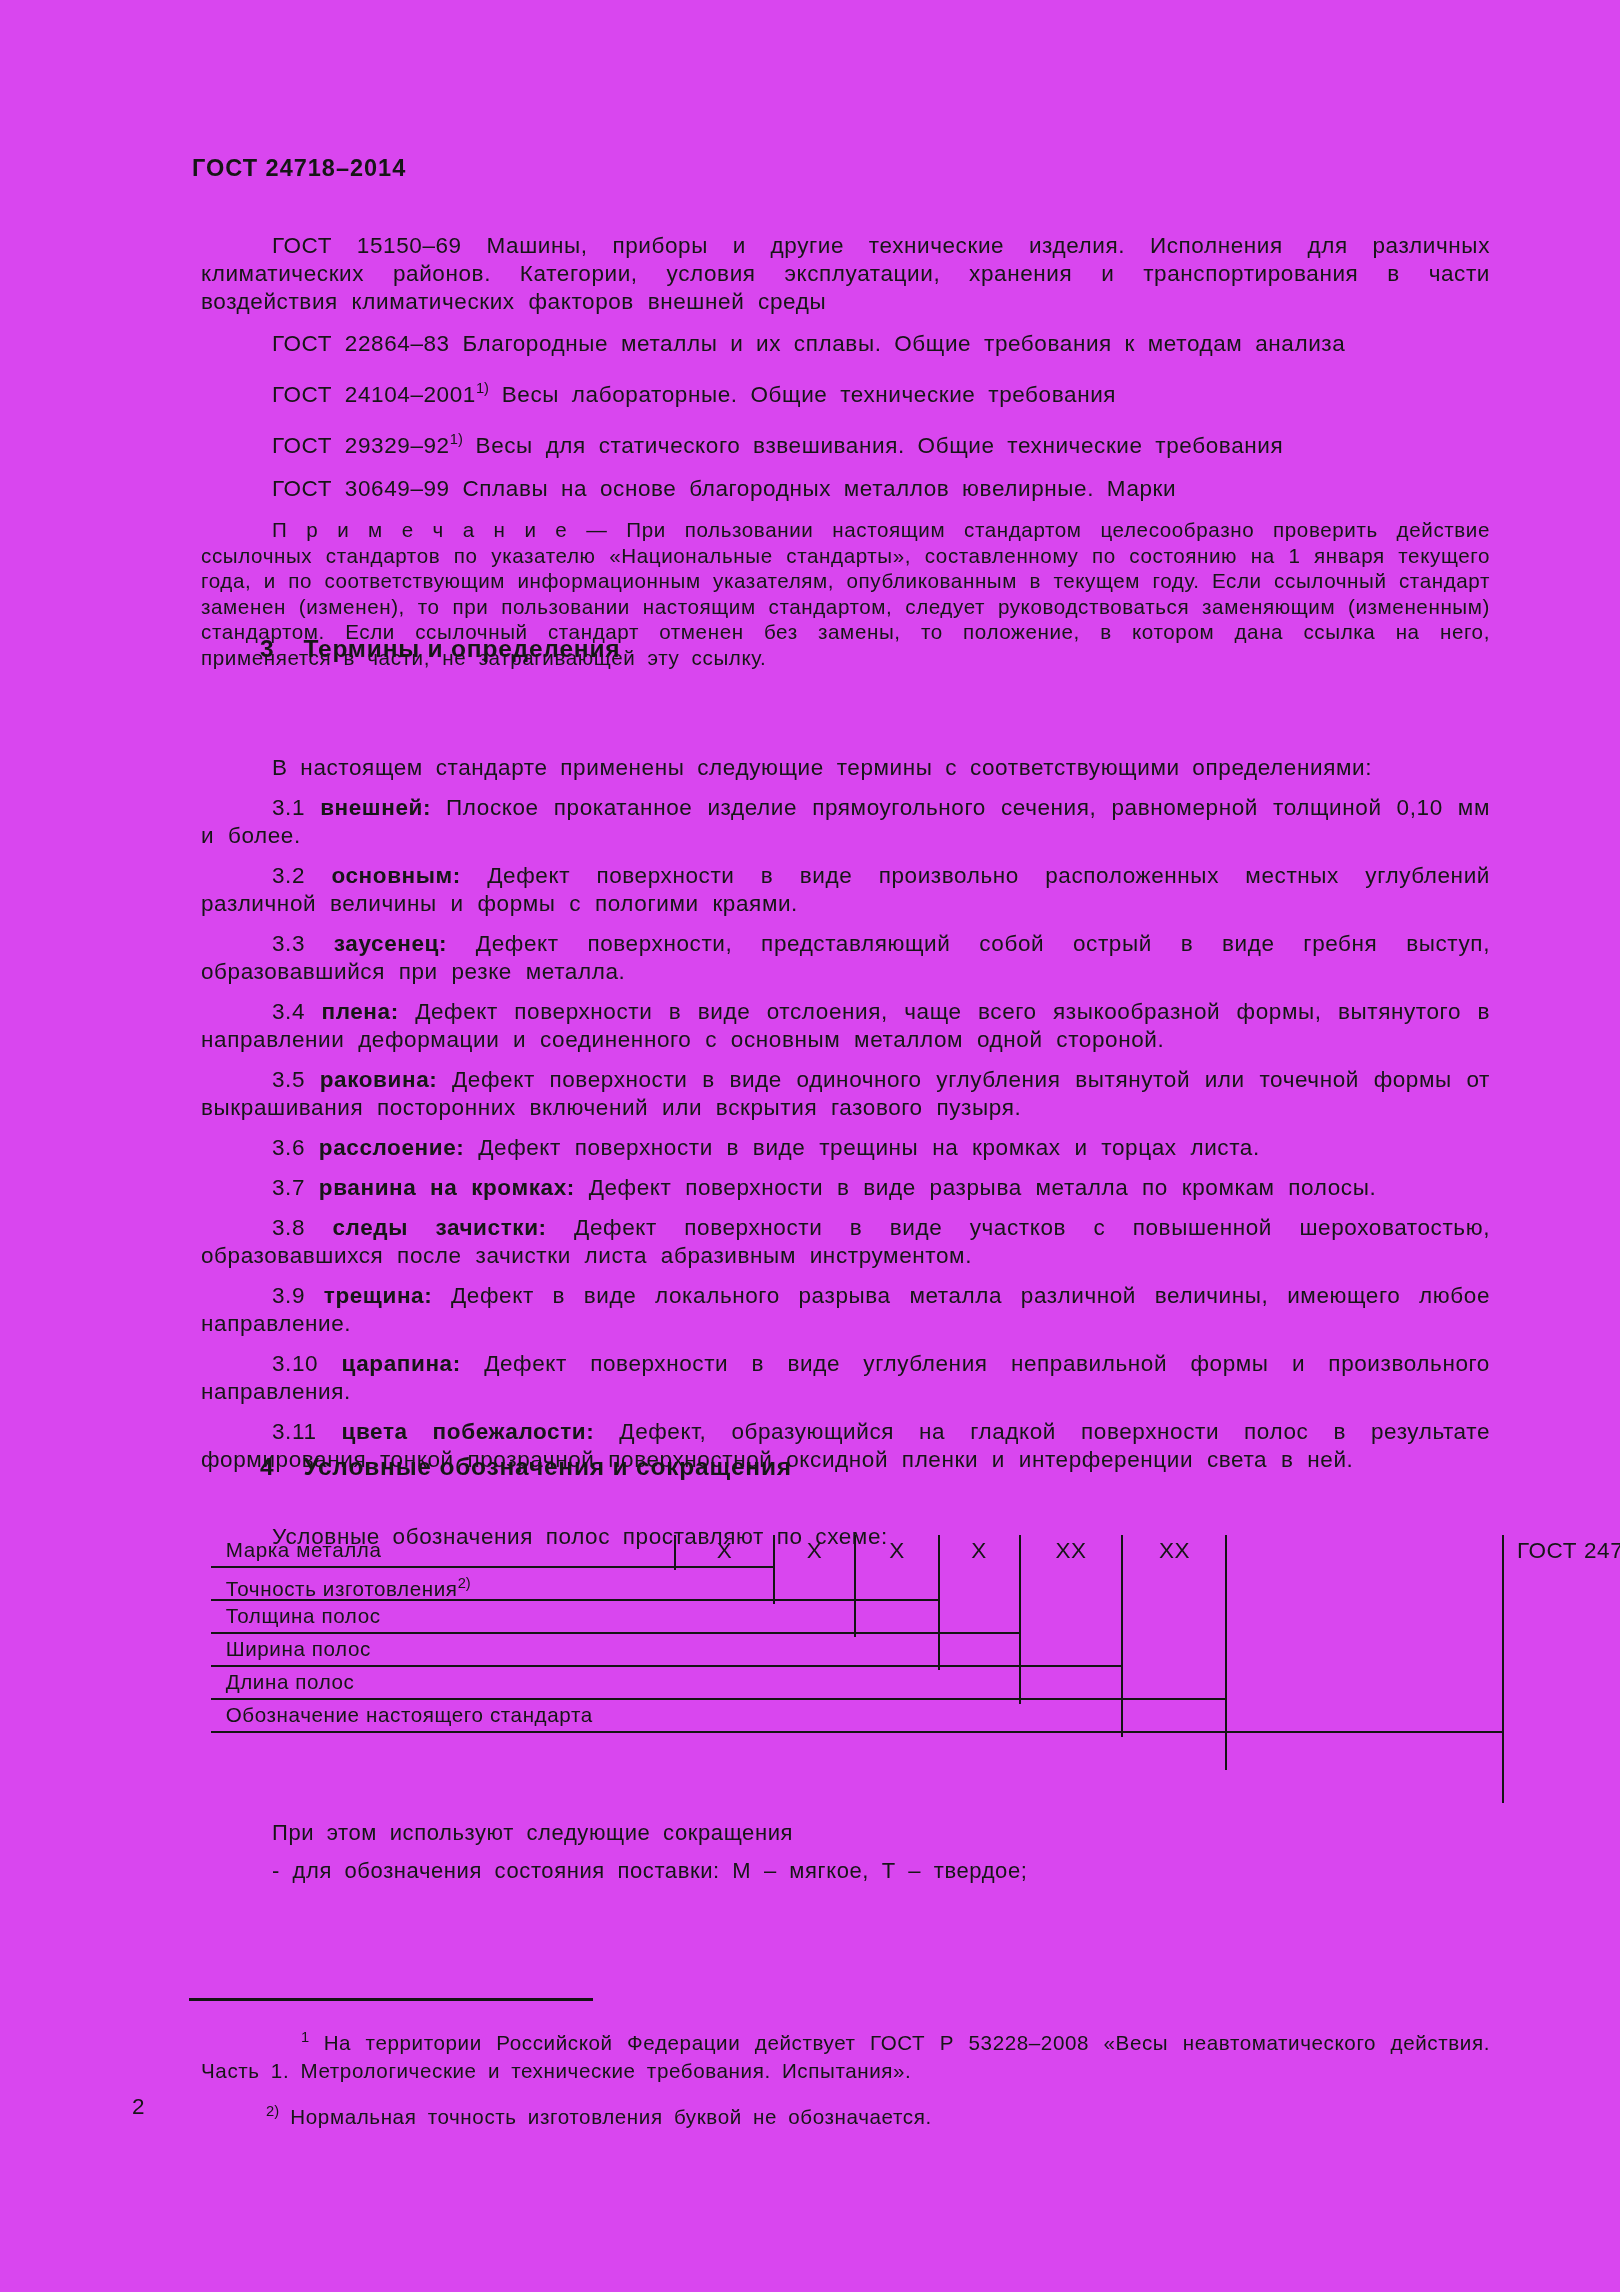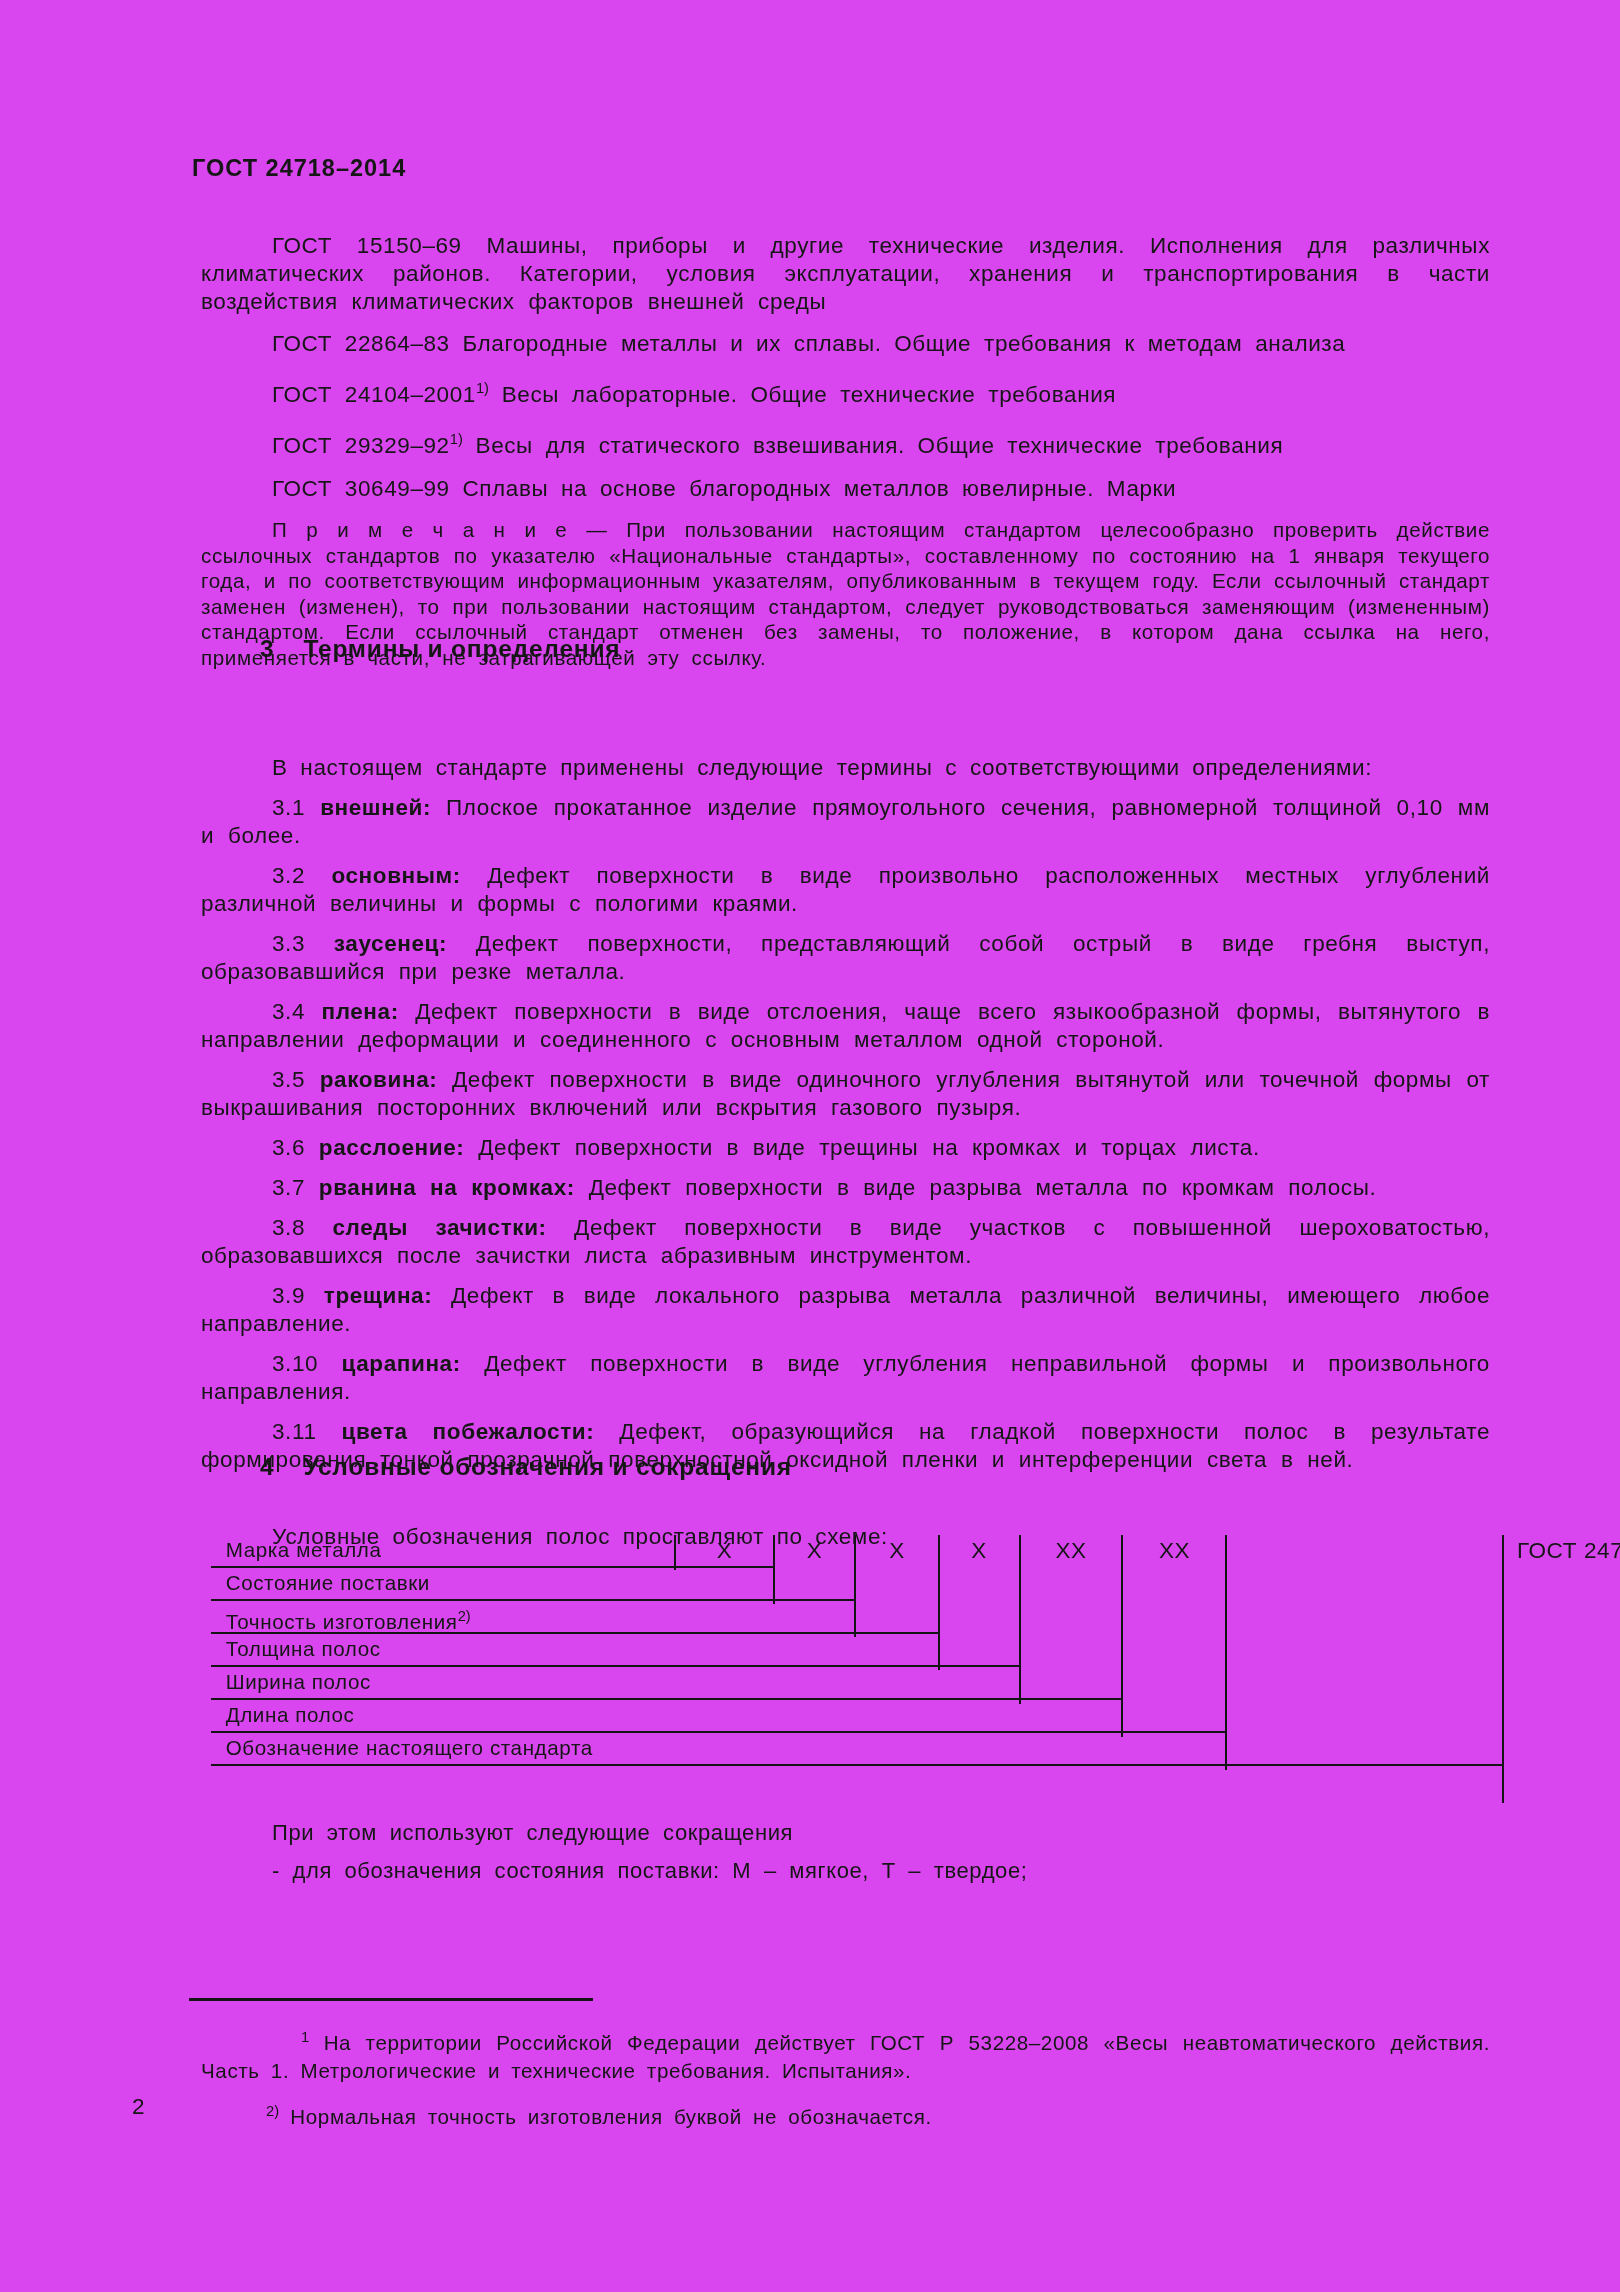--- a/index.html
+++ b/index.html
@@ -141,21 +141,20 @@
   </div>
 
   <div class="sec-heading h4">
     <span class="h-num">4</span><span>Условные обозначения и сокращения</span>
   </div>
 
   <p class="intro-line schema-intro">Условные обозначения полос проставляют по схеме:</p>
 
   <div class="schema">
     <div class="srow r1"><span>Марка металла</span></div>
-    <div class="srow r2 thick"><span>Состояние поставки</span></div>
     <div class="srow r3"><span>Точность изготовления</span><sup class="fn-sup">2)</sup></div>
     <div class="srow r4 thick"><span>Толщина полос</span></div>
     <div class="srow r5"><span>Ширина полос</span></div>
     <div class="srow r6"><span>Длина полос</span></div>
     <div class="srow r7 thick"><span>Обозначение настоящего стандарта</span></div>
 
     <div class="vline v0"></div>
     <div class="vline v1"></div>
     <div class="vline v2"></div>
     <div class="vline v3"></div>

